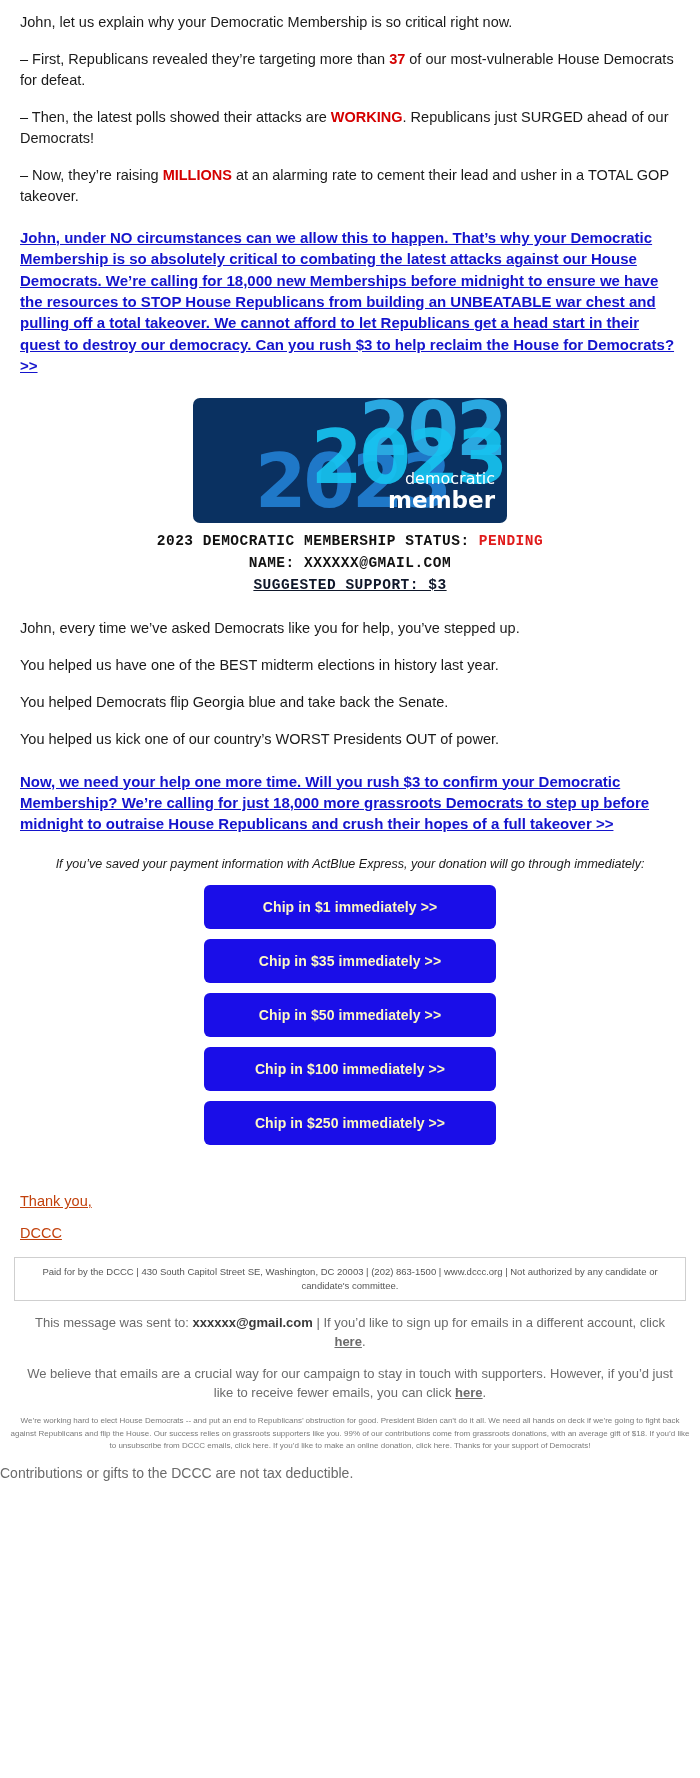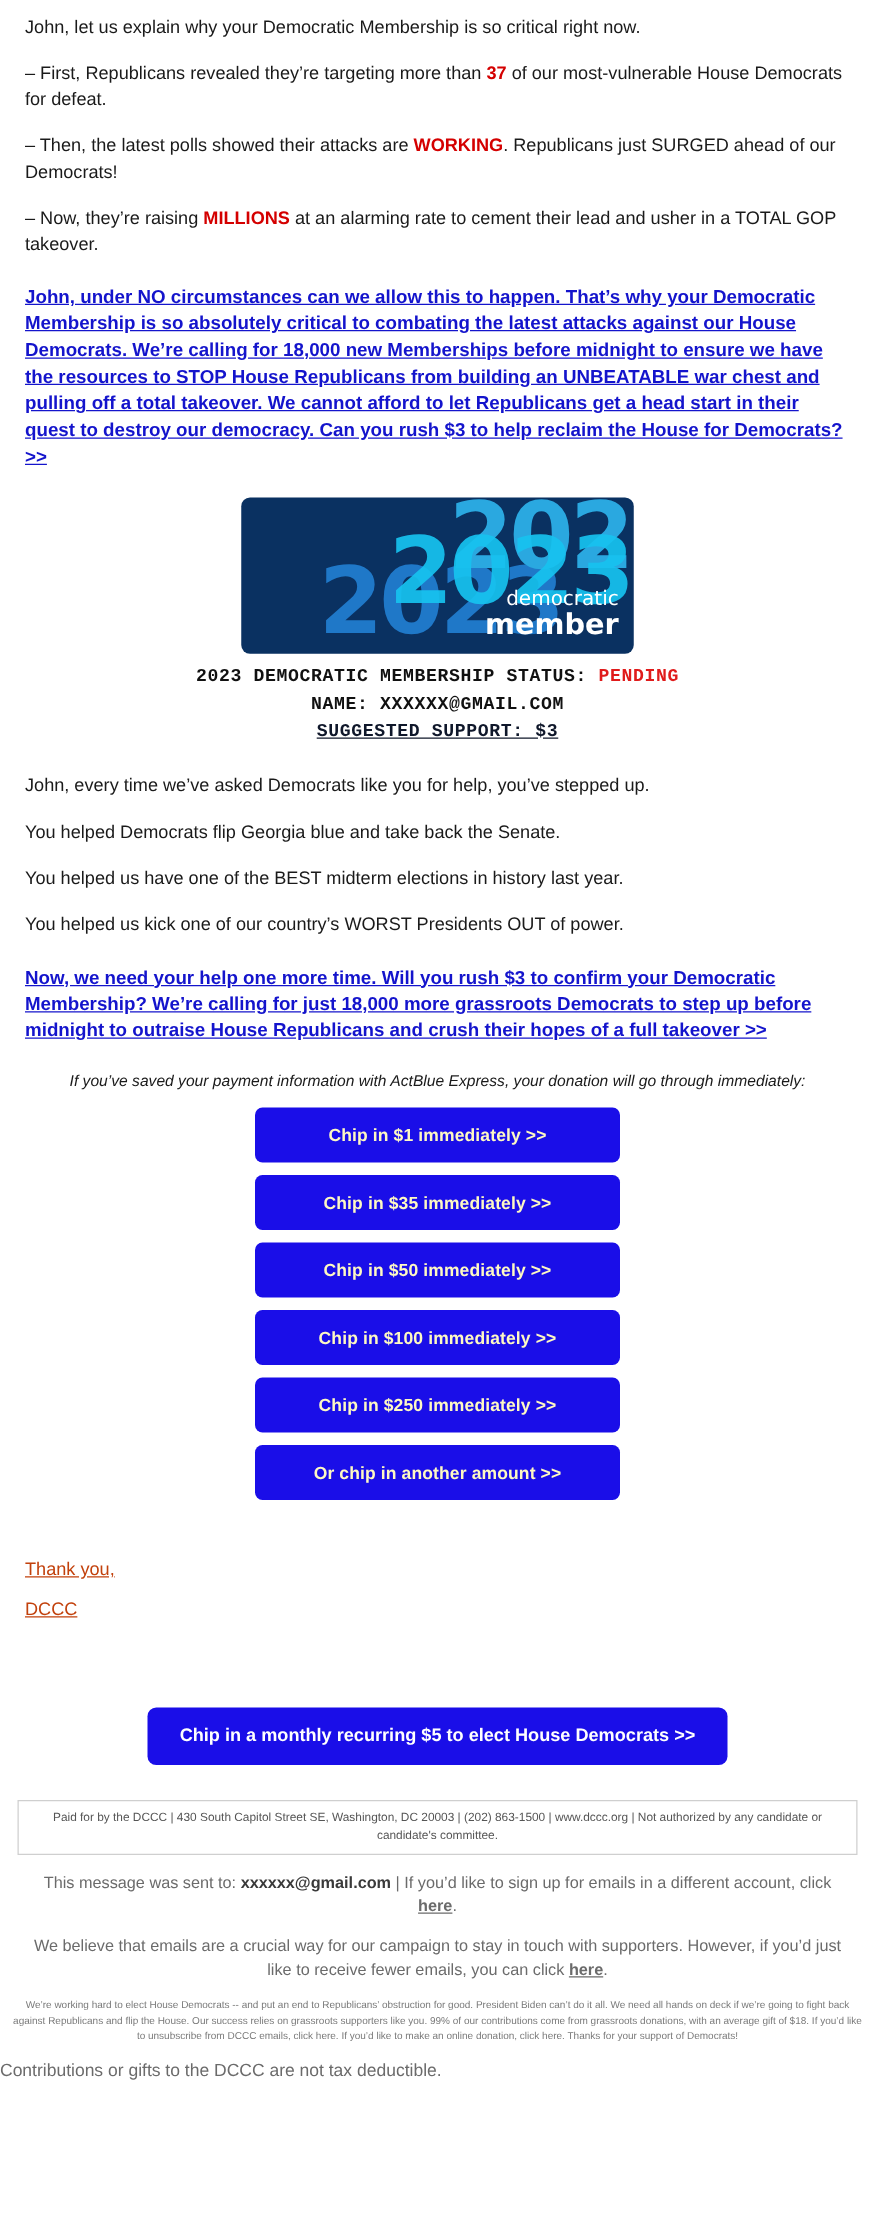--- a/index.html
+++ b/index.html
@@ -174,43 +174,39 @@
     <div>
       <span>NAME:</span>
       <span>XXXXXX@GMAIL.COM</span>
     </div>
     <div>
       <a class="status-link">SUGGESTED SUPPORT: $3</a>
     </div>
   </div>
 
   <p class="body-text">John, every time we’ve asked Democrats like you for help, you’ve stepped up.</p>
+  <p class="body-text">You helped us have one of the BEST midterm elections in history last year.</p>
   <p class="body-text">You helped Democrats flip Georgia blue and take back the Senate.</p>
-  <p class="body-text">You helped us have one of the BEST midterm elections in history last year.</p>
   <p class="body-text">You helped us kick one of our country’s WORST Presidents OUT of power.</p>
 
   <a class="blue-block">Now, we need your help one more time. Will you rush $3 to confirm your Democratic Membership? We’re calling for just 18,000 more grassroots Democrats to step up before midnight to outraise House Republicans and crush their hopes of a full takeover &gt;&gt;</a>
 
   <p class="actblue-note">If you’ve saved your payment information with ActBlue Express, your donation will go through immediately:</p>
 
   <div class="btn-col">
     <button class="donate-btn">Chip in $1 immediately &gt;&gt;</button>
     <button class="donate-btn">Chip in $35 immediately &gt;&gt;</button>
     <button class="donate-btn">Chip in $50 immediately &gt;&gt;</button>
     <button class="donate-btn">Chip in $100 immediately &gt;&gt;</button>
     <button class="donate-btn">Chip in $250 immediately &gt;&gt;</button>
-    <button class="donate-btn">Or chip in another amount &gt;&gt;</button>
   </div>
 
   <p class="signoff" style="margin-top:48px;">Thank you,</p>
   <p class="signoff">DCCC</p>
 
-  <div class="recurring-wrap">
-    <button class="recurring-btn">Chip in a monthly recurring $5 to elect House Democrats &gt;&gt;</button>
-  </div>
 </div>
 
 <div class="disclaimer-box">Paid for by the DCCC | 430 South Capitol Street SE, Washington, DC 20003 | (202) 863-1500 | www.dccc.org | Not authorized by any candidate or candidate's committee.</div>
 
 <div class="fine">
   <span>This message was sent to: </span><b>xxxxxx@gmail.com</b><span> | If you’d like to sign up for emails in a different account, click </span><a class="lk">here</a><span>.</span>
 </div>
 
 <div class="fine">
   <span>We believe that emails are a crucial way for our campaign to stay in touch with supporters. However, if you’d just like to receive fewer emails, you can click </span><a class="lk">here</a><span>.</span>

